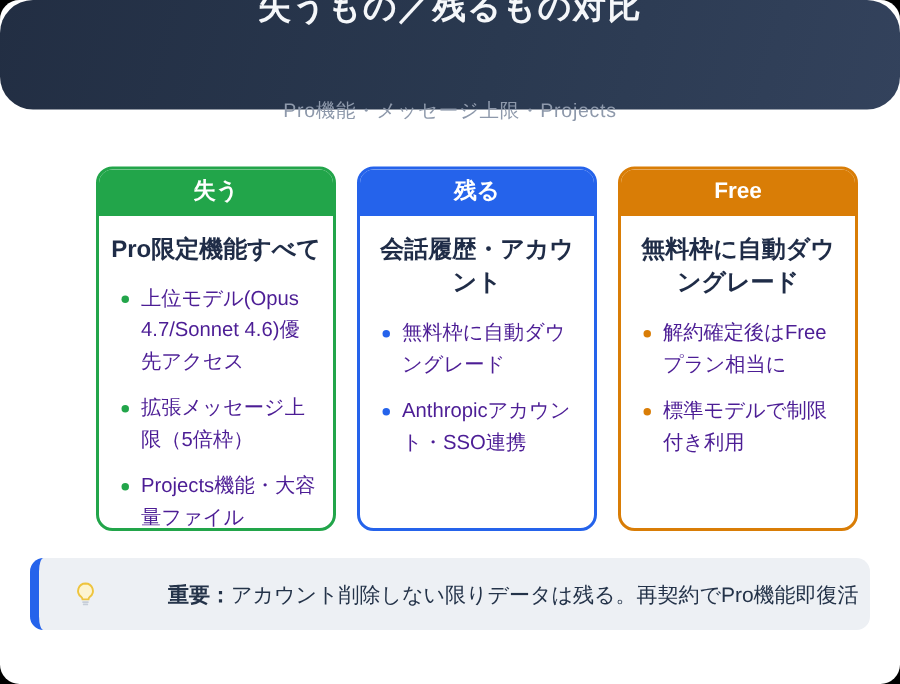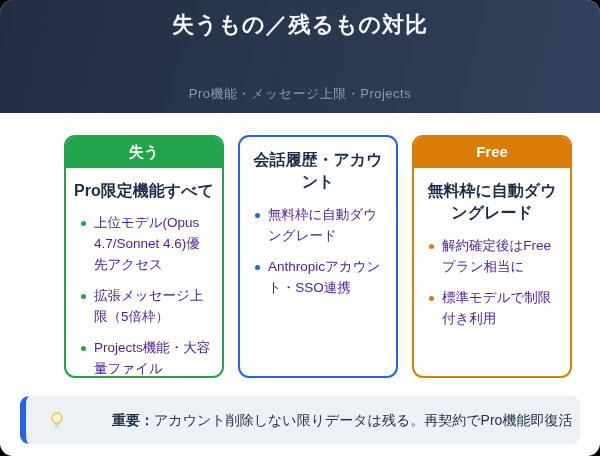--- a/index.html
+++ b/index.html
@@ -12,47 +12,48 @@
     position: relative;
     width: 600px;
     height: 456px;
     background: #ffffff;
     border-radius: 13px;
     overflow: hidden;
     box-sizing: border-box;
   }
   
   .hero {
-    height: 113px;
+    height: 73px;
     background: linear-gradient(105deg, #222e43 0%, #2a3950 55%, #33425c 100%);
     display: flex;
     flex-direction: column;
     align-items: center;
     justify-content: center;
     gap: 7px;
+    border-radius: 22px;
   }
   .hero-title {
     color: #f5f7fa;
     font-size: 22px;
     font-weight: 700;
     letter-spacing: 1px;
     line-height: 1;
   }
   .hero-subtitle {
     color: #8e99ab;
     font-size: 13px;
     letter-spacing: 0.5px;
     line-height: 1;
     margin-top: 44px;
   }
   
   .cards {
     display: flex;
     gap: 14px;
-    margin: 22px 28px 0 28px;
+    margin: 38px 28px 0 28px;
     height: 243px;
     padding-left: 36px;
   }
   .card {
     flex: 1 1 0;
     border: 2px solid var(--accent, #999);
     border-radius: 11px;
     background: #ffffff;
     overflow: hidden;
     display: flex;
@@ -137,20 +138,21 @@
       <div class="card-badge">失う</div>
       <div class="card-title">Pro限定機能すべて</div>
       <ul class="card-list">
         <li>上位モデル(Opus 4.7/Sonnet 4.6)優先アクセス</li>
         <li>拡張メッセージ上限（5倍枠）</li>
         <li>Projects機能・大容量ファイル</li>
       </ul>
     </div>
 
     <div class="card" style="--accent: #2563eb;">
+      <div class="card-badge">残る</div>
       <div class="card-title">会話履歴・アカウント</div>
       <ul class="card-list">
         <li>無料枠に自動ダウングレード</li>
         <li>Anthropicアカウント・SSO連携</li>
       </ul>
     </div>
 
     <div class="card" style="--accent: #d97d06;">
       <div class="card-badge">Free</div>
       <div class="card-title">無料枠に自動ダウングレード</div>

